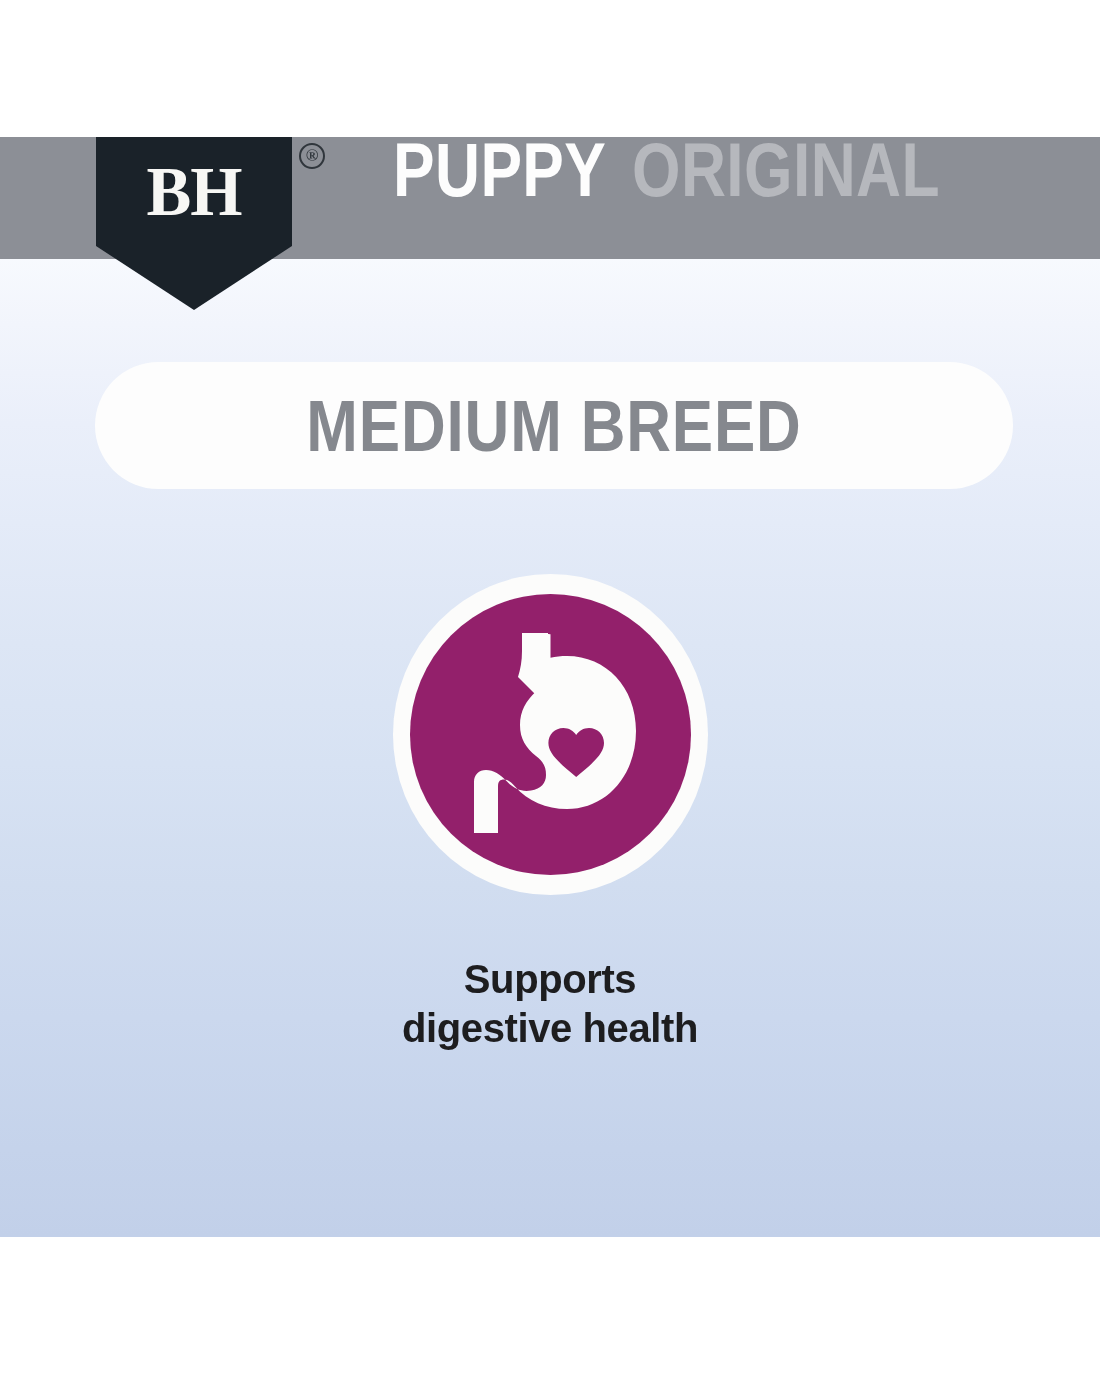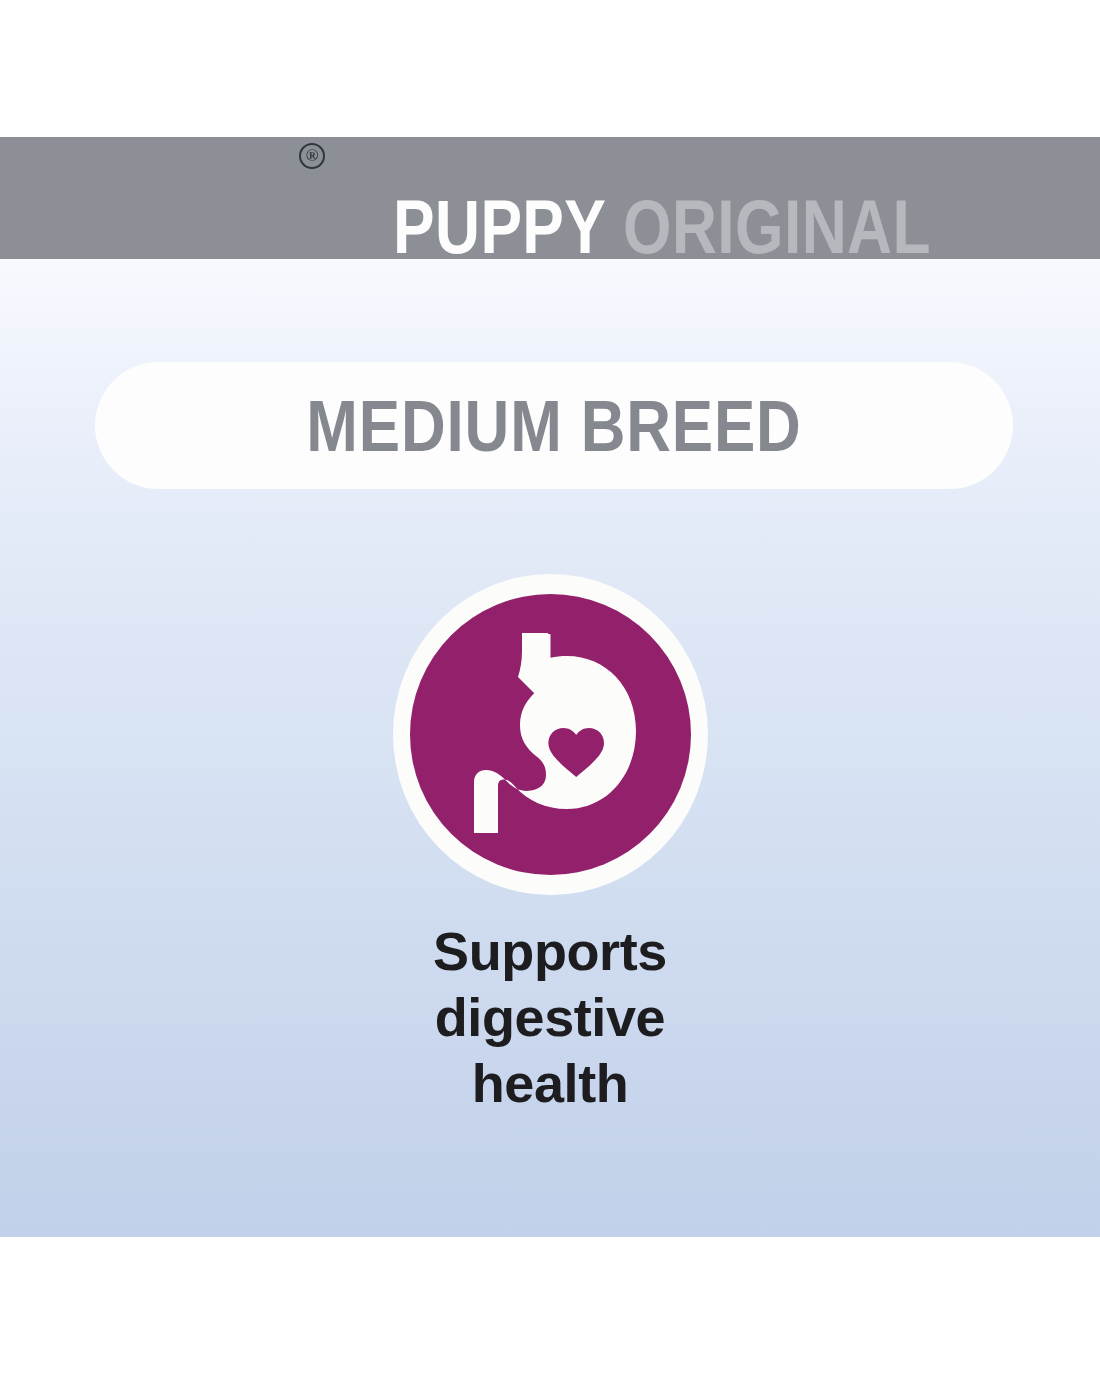--- a/index.html
+++ b/index.html
@@ -50,22 +50,22 @@
     height: 122px;
     background: #8c8f96;
   }
 
   .header-title {
     position: absolute;
     left: 393px;
     top: 137px;
     height: 122px;
     display: flex;
-    align-items: flex-end;
-    gap: 12px;
+    align-items: flex-start;
+    gap: 21px;
     white-space: nowrap;
   }
   .header-word {
     font-size: 76px;
     line-height: 0.86;
     font-weight: bold;
     letter-spacing: 0.5px;
     transform: scaleX(0.82);
     transform-origin: left center;
     display: inline-block;
@@ -163,44 +163,47 @@
     height: 281px;
     border-radius: 50%;
     background: #93206b;
     display: flex;
     align-items: center;
     justify-content: center;
   }
   .icon-disc svg { display: block; }
 
   .feature-caption {
-    margin-top: 24px;
+    margin-top: 60px;
     text-align: center;
     color: #1d1d1f;
-    font-size: 54px;
+    font-size: 40px;
     line-height: 1.22;
     font-weight: bold;
     letter-spacing: -0.4px;
   }
   .feature:nth-child(2) .feature-caption { letter-spacing: -1.3px; }
 </style>
 </head>
 <body>
 
 <div id="page">
 
   <div class="panel"></div>
 
   <div class="header-band"></div>
 
   <div class="header-title">
     <span class="header-word primary">PUPPY</span>
     <span class="header-word secondary">ORIGINAL</span>
   </div>
 
+  <div class="shield">
+    <div class="shield-text">BH</div>
+  </div>
   <div class="reg-mark">®</div>
 
   <div class="pill">
     <span class="pill-label">MEDIUM BREED</span>
   </div>
 
   <div class="features">
 
     <div class="feature">
       <div class="icon-ring">

